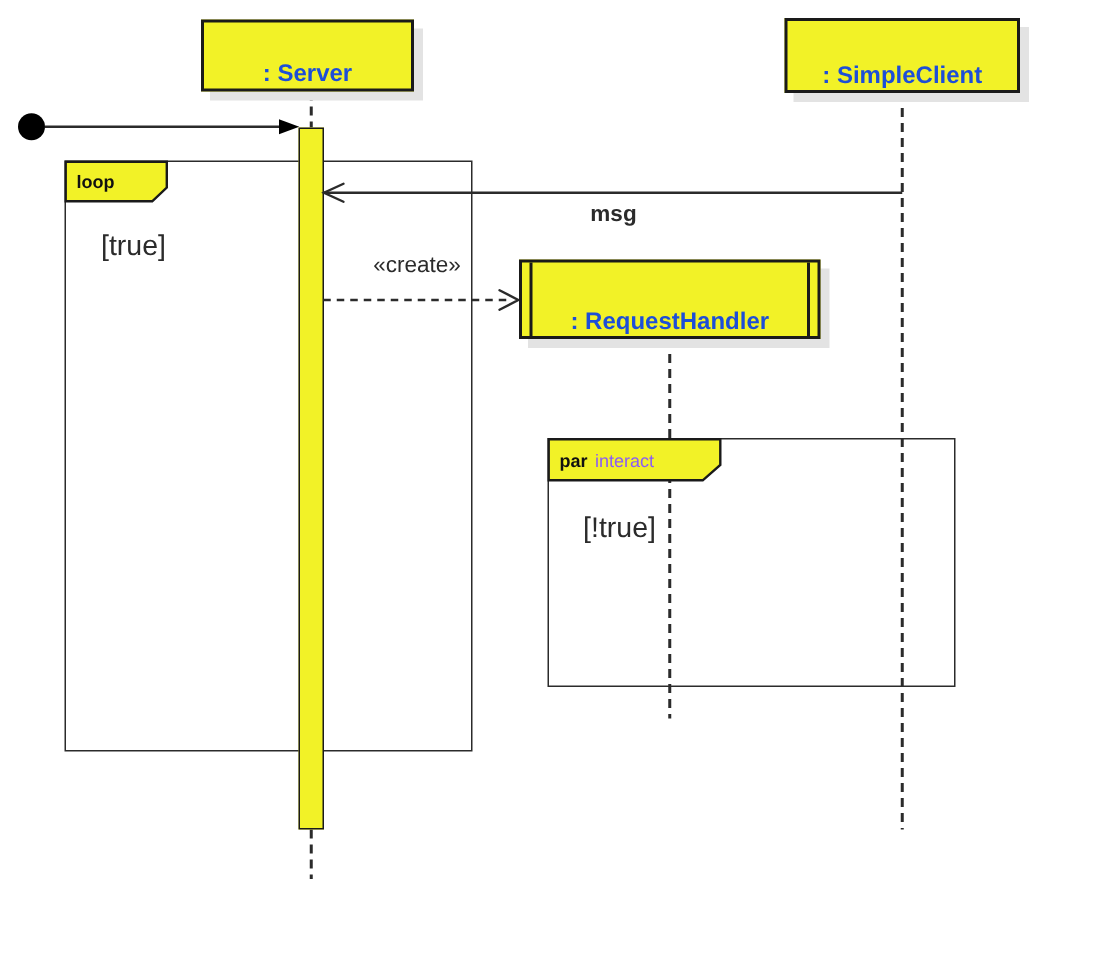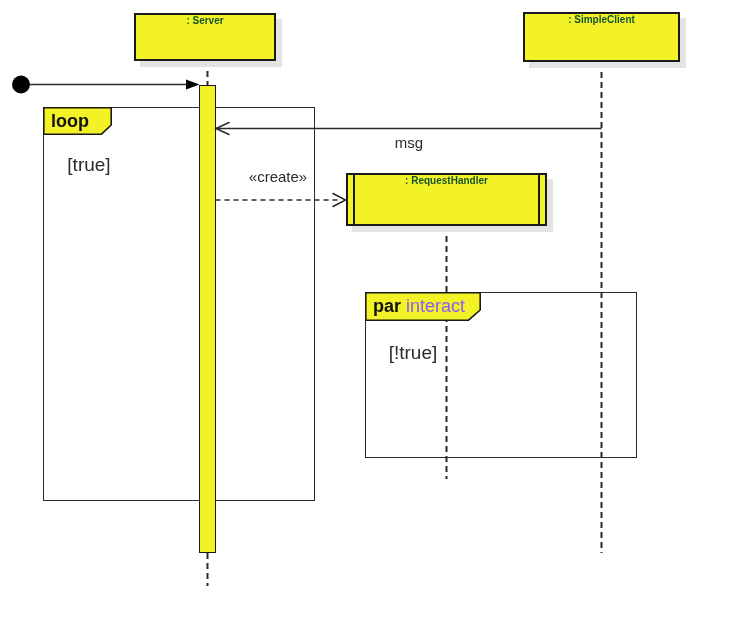--- a/index.html
+++ b/index.html
@@ -63,21 +63,21 @@
     stroke: var(--border, #1a1a1a);
     stroke-width: 1.6;
   }
   .pentagon-text {
     position: absolute;
     left: 8px;
     top: 0;
     height: 100%;
     display: flex;
     align-items: center;
-    font-size: 18px;
+    font-size: 12px;
     white-space: nowrap;
   }
   .op-bold { font-weight: bold; color: #111; }
   .op-name { font-weight: normal; color: #8b5cf6; margin-left: 5px; }
 
   .guard {
     position: absolute;
     z-index: 3;
     font-size: 19px;
     color: #2b2b2b;
@@ -96,25 +96,25 @@
     box-sizing: border-box;
     z-index: 4;
   }
 
   .pbox {
     position: absolute;
     background: var(--fill, #f2f227);
     border: 2px solid var(--border, #1a1a1a);
     box-sizing: border-box;
     display: flex;
-    align-items: flex-start;
+    align-items: flex-end;
     justify-content: center;
-    font-size: 10px;
+    font-size: 16px;
     font-weight: bold;
-    color: #14532d;
+    color: #1d4ed8;
     z-index: 6;
     box-shadow: 6px 6px 0 0 var(--shadow, #e3e3e3);
   }
   .pbox .inner-bar {
     position: absolute;
     top: 0;
     bottom: 0;
     width: 1.8px;
     background: var(--border, #1a1a1a);
   }
@@ -176,21 +176,21 @@
     <line class="msgline" x1="30" y1="84.5" x2="187" y2="84.5"></line>
     <polygon class="filledhead" points="199.5,84.5 186,79.5 186,89.5"></polygon>
 
     <line class="msgline" x1="215.5" y1="128.5" x2="601.5" y2="128.5"></line>
     <polyline class="openhead" points="229,122.5 216,128.5 229,134.5"></polyline>
 
     <line class="msgline dashed" x1="215.5" y1="200" x2="340" y2="200"></line>
     <polyline class="openhead" points="333,193.5 345.5,200 333,206.5"></polyline>
   </svg>
 
-  <div class="msg-label" style="left:369px; top:134px; width:80px;">msg</div>
+  <div class="msg-label" style="left:369px; top:134px; width:80px;font-weight:bold;">msg</div>
   <div class="msg-label" style="left:218px; top:168px; width:120px;text-align:center;">«create»</div>
 
   <div class="pbox" style="left:134px; top:13px; width:142px; height:48px;">
     <span>: Server</span>
   </div>
 
   <div class="pbox" style="left:523px; top:12px; width:157px; height:50px;">
     <span>: SimpleClient</span>
   </div>
 

